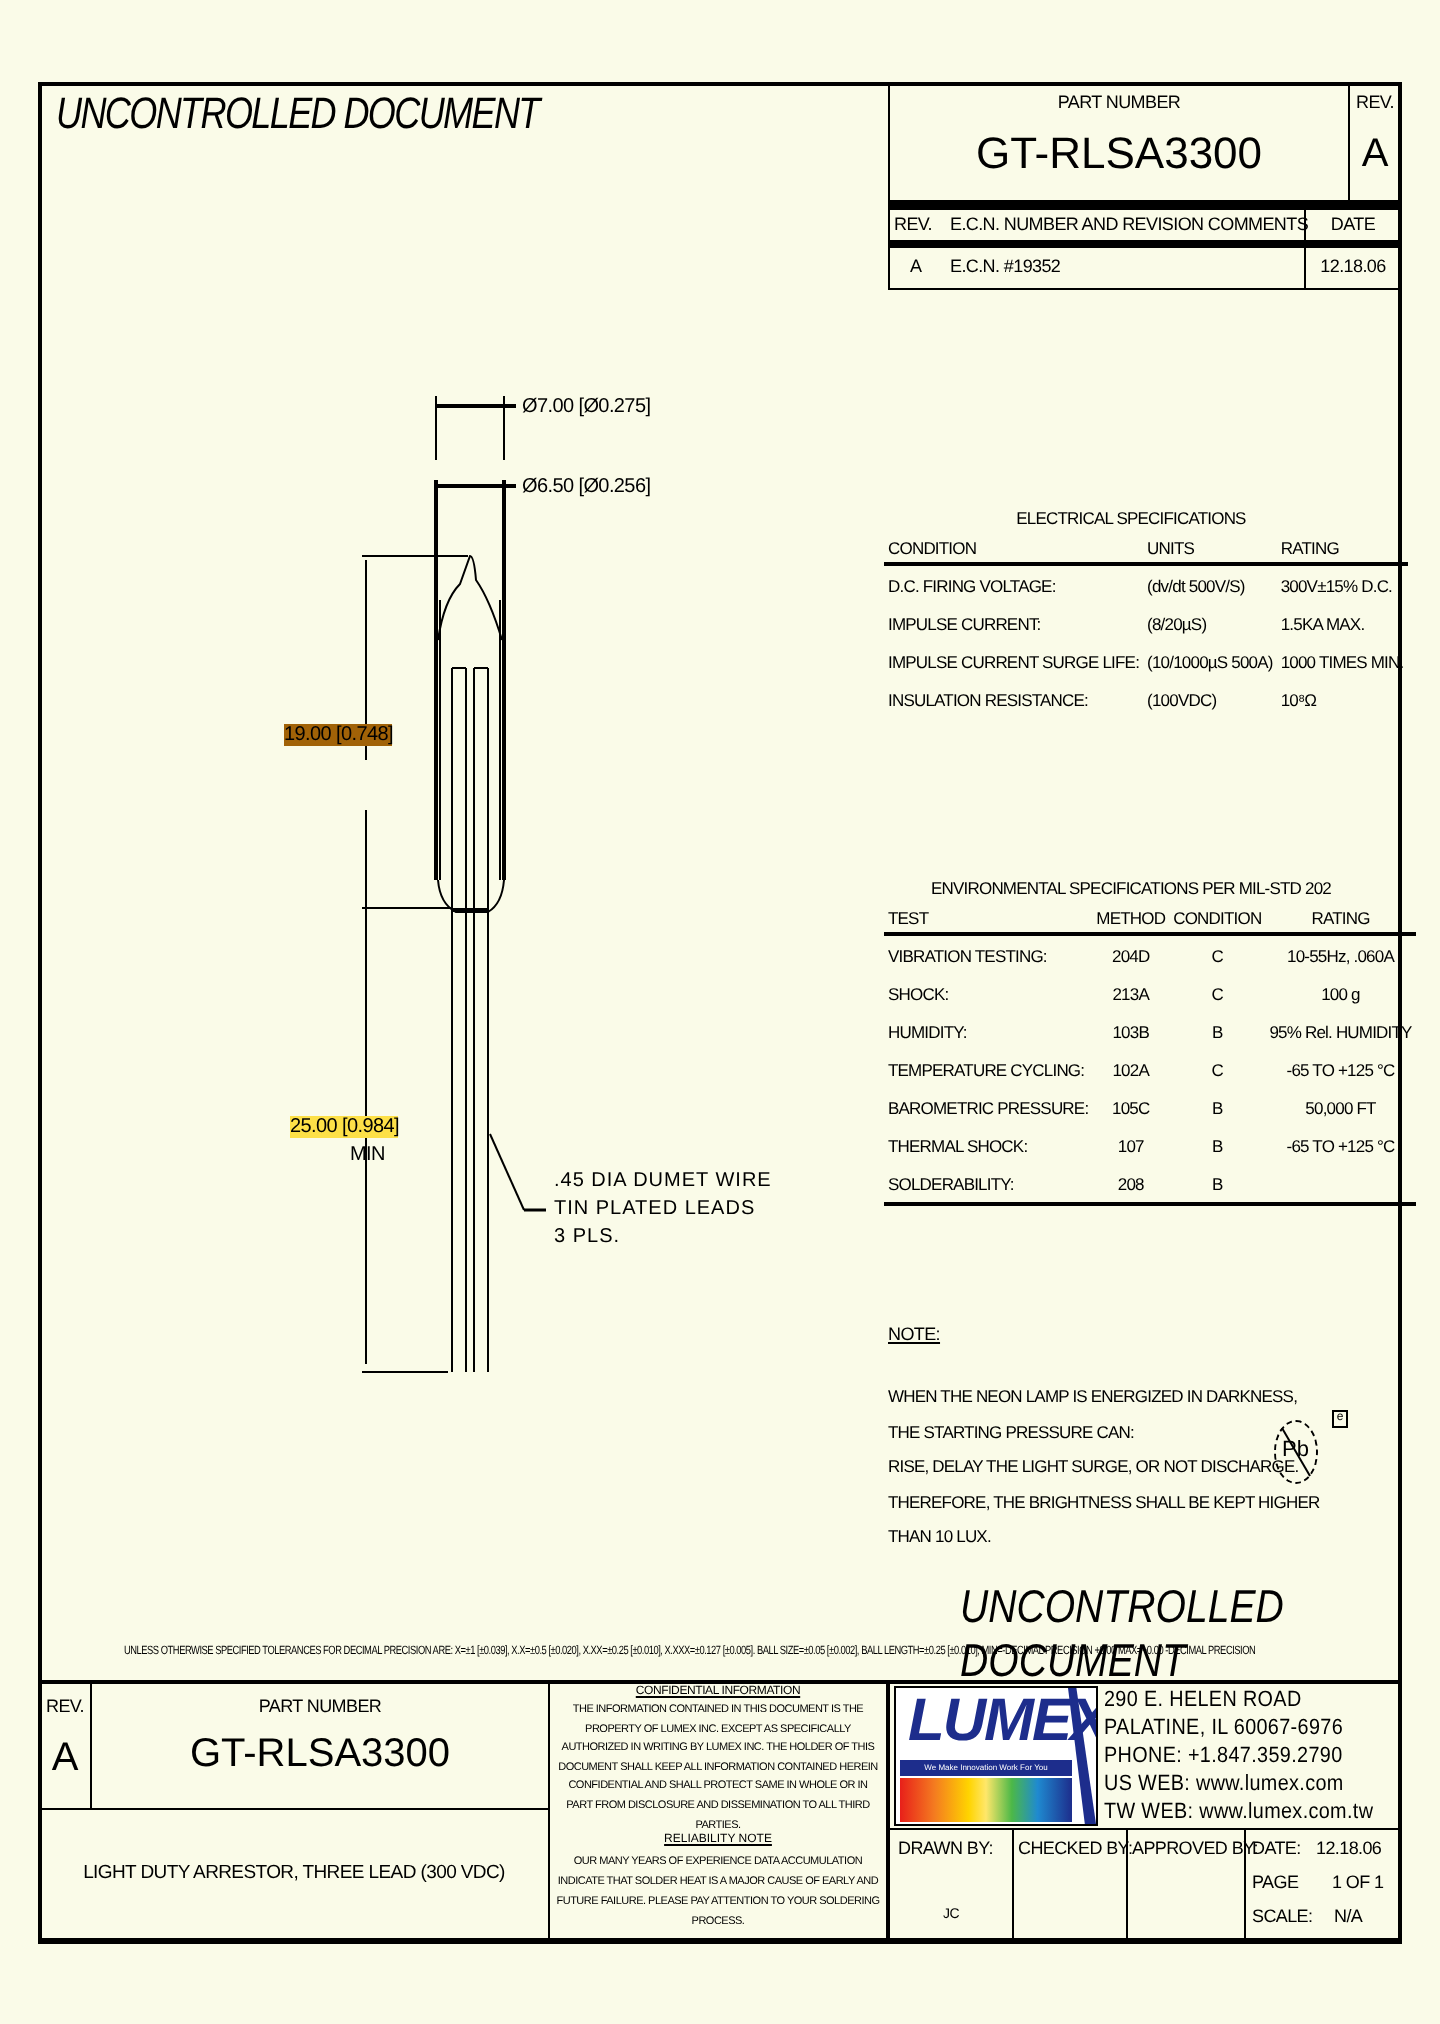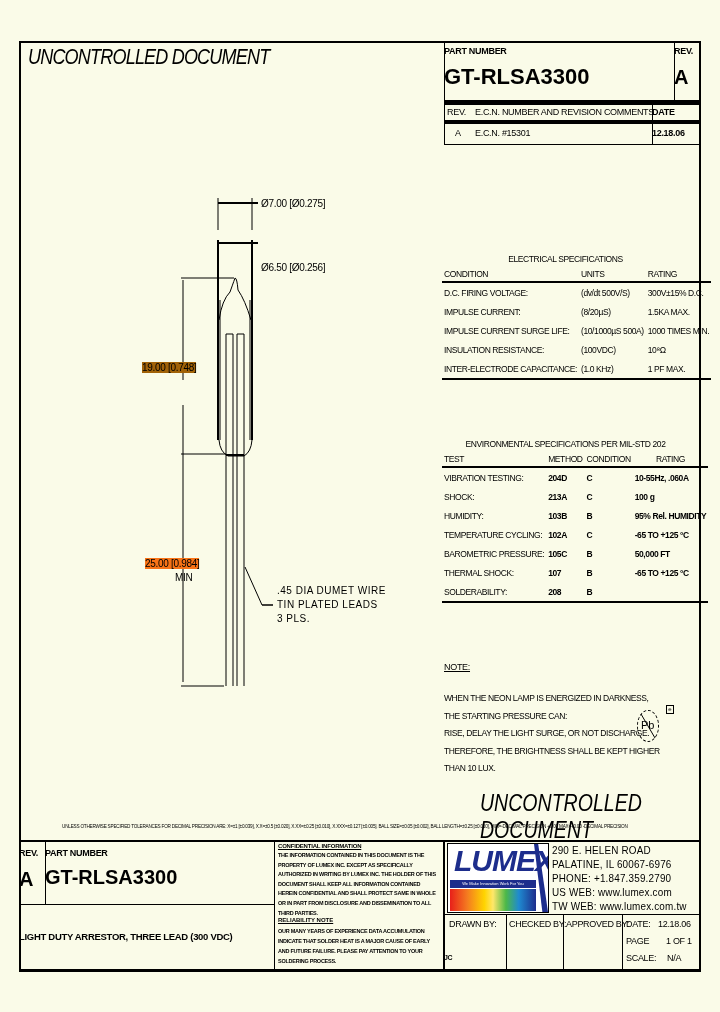--- a/index.html
+++ b/index.html
@@ -12,21 +12,21 @@
     color: #000;
   }
   .abs { position: absolute; }
   .frame { position: absolute; left: 19px; top: 41px; width: 682px; height: 930px; border: 2px solid #000; box-sizing: border-box; }
   .t { font-size: 9px; letter-spacing: -0.3px; }
   .uncontrolled-top { left: 28px; top: 44px; font-size: 22px; font-style: italic; font-weight: 300; letter-spacing: -1px; transform: scaleX(0.82); transform-origin: left top; }
   .uncontrolled-bottom { left: 480px; top: 790px; font-size: 23px; font-style: italic; letter-spacing: 0px; transform: scaleX(0.85); transform-origin: left top; }
   .box { position: absolute; border: 1px solid #000; box-sizing: border-box; }
   .hline { position: absolute; background: #000; height: 1px; }
   .vline { position: absolute; background: #000; width: 1px; }
-  .center { text-align: left; font-weight: bold; }
+  .center { text-align: center; }
   table.spec { position: absolute; border-collapse: collapse; font-family: "Liberation Sans", sans-serif; font-size: 8.5px; letter-spacing: -0.4px; }
   table.spec td { padding: 0 2px; height: 19px; white-space: nowrap; }
   table.spec tr.hdr td { border-bottom: 2px solid #000; height: 15px; }
   table.spec tr.last td { border-bottom: 2px solid #000; }
   .spec-title { position: absolute; font-size: 8.5px; letter-spacing: -0.4px; text-align: center; }
   .logo { position: absolute; left: 447px; top: 843px; width: 102px; height: 70px; background: #fff; border: 1px solid #000; box-sizing: border-box; overflow: hidden; }
   .logo-word { position: absolute; left: 6px; top: 0px; font-size: 30px; font-weight: bold; font-style: italic; color: #1d2d8c; letter-spacing: -1px; text-align: center; }
   .logo-band { position: absolute; left: 2px; top: 36px; width: 86px; height: 8px; background: #1d2d8c; color: #fff; font-size: 4px; line-height: 8px; text-align: center; }
   .logo-rainbow { position: absolute; left: 2px; top: 45px; width: 86px; height: 22px; background: linear-gradient(90deg, #e8201a 0%, #f47b20 20%, #ffd400 40%, #ffe76a 50%, #4cb848 65%, #1f8ad0 80%, #1d2d8c 100%); }
   .logo-wedge { position: absolute; left: 86px; top: 0; width: 14px; height: 68px; background: #1d2d8c; clip-path: polygon(0 0, 30% 0, 100% 100%, 60% 100%); }
@@ -47,21 +47,21 @@
 <div class="abs center" style="left:674px; top:66px; width:27px; font-size:20px;">A</div>
 
 <div class="hline" style="left:444px; top:101px; width:257px; height:3px;"></div>
 <div class="box" style="left:444px; top:104px; width:257px; height:19px; border-bottom:3px solid #000;"></div>
 <div class="vline" style="left:652px; top:104px; height:41px;"></div>
 <div class="abs t" style="left:447px; top:107px;">REV.</div>
 <div class="abs t" style="left:475px; top:107px;">E.C.N. NUMBER AND REVISION COMMENTS</div>
 <div class="abs t center" style="left:652px; top:107px; width:49px;">DATE</div>
 <div class="box" style="left:444px; top:123px; width:257px; height:22px;"></div>
 <div class="abs t" style="left:455px; top:128px;">A</div>
-<div class="abs t" style="left:475px; top:128px;">E.C.N. #15301</div>
+<div class="abs t" style="left:475px; top:128px;">E.C.N. #19352</div>
 <div class="abs t center" style="left:652px; top:128px; width:49px;">12.18.06</div>
 
 <svg class="abs" style="left:0; top:0;" width="720" height="820">
 
   <line x1="218" y1="198" x2="218" y2="230" stroke="#000" stroke-width="1"></line>
   <line x1="252" y1="198" x2="252" y2="230" stroke="#000" stroke-width="1"></line>
   <line x1="218" y1="203" x2="258" y2="203" stroke="#000" stroke-width="2"></line>
 
   <line x1="219" y1="243" x2="258" y2="243" stroke="#000" stroke-width="2"></line>
 
@@ -86,23 +86,23 @@
   <line x1="183" y1="280" x2="183" y2="380" stroke="#000" stroke-width="1"></line>
   <line x1="183" y1="405" x2="183" y2="682" stroke="#000" stroke-width="1"></line>
   <line x1="181" y1="454" x2="226" y2="454" stroke="#000" stroke-width="1"></line>
 
   <line x1="181" y1="686" x2="224" y2="686" stroke="#000" stroke-width="1"></line>
 
   <line x1="245" y1="567" x2="262" y2="605" stroke="#000" stroke-width="1"></line>
   <line x1="262" y1="605" x2="273" y2="605" stroke="#000" stroke-width="1.5"></line>
 </svg>
 <div class="abs t" style="left:261px; top:198px; font-size:10px;">Ø7.00 [Ø0.275]</div>
-<div class="abs t" style="left:261px; top:238px; font-size:10px;margin-top:24px;">Ø6.50 [Ø0.256]</div>
+<div class="abs t" style="left:261px; top:238px; font-size:10px;">Ø6.50 [Ø0.256]</div>
 <div class="abs t" style="left:142px; top:362px; font-size:10px; background:#a16207;">19.00 [0.748]</div>
-<div class="abs t" style="left:145px; top:558px; font-size:10px; background:#f97316;">25.00 [0.984]</div>
+<div class="abs t" style="left:145px; top:558px; font-size:10px; background:#fde047;">25.00 [0.984]</div>
 <div class="abs t" style="left:175px; top:572px; font-size:10px;">MIN</div>
 <div class="abs t" style="left:277px; top:585px; font-size:10px; letter-spacing:0.5px;text-align:right;">.45 DIA DUMET WIRE</div>
 <div class="abs t" style="left:277px; top:599px; font-size:10px; letter-spacing:0.5px;">TIN PLATED LEADS</div>
 <div class="abs t" style="left:277px; top:613px; font-size:10px; letter-spacing:0.5px;">3 PLS.</div>
 
 <div class="spec-title" style="left:444px; top:254px; width:243px;">ELECTRICAL SPECIFICATIONS</div>
 <table class="spec" style="left:442px; top:266px; width:246px;">
   <tbody>
       <tr class="hdr">
     <td style="width:108px;">CONDITION</td>
@@ -121,25 +121,20 @@
   </tr>
   <tr>
     <td>IMPULSE CURRENT SURGE LIFE:</td>
     <td>(10/1000µS 500A)</td>
     <td>1000 TIMES MIN.</td>
   </tr>
   <tr>
     <td>INSULATION RESISTANCE:</td>
     <td>(100VDC)</td>
     <td>10⁸Ω</td>
-  </tr>
-  <tr class="last">
-    <td>INTER-ELECTRODE CAPACITANCE:</td>
-    <td>(1.0 KHz)</td>
-    <td>1 PF MAX.</td>
   </tr>
 </tbody>
   </table>
 
 <div class="spec-title" style="left:444px; top:439px; width:243px;">ENVIRONMENTAL SPECIFICATIONS PER MIL-STD 202</div>
 <table class="spec" style="left:442px; top:451px; width:246px;">
   <tbody>
       <tr class="hdr">
     <td style="width:84px;">TEST</td>
     <td style="width:44px; text-align:center;margin-left:29px;">METHOD</td>

